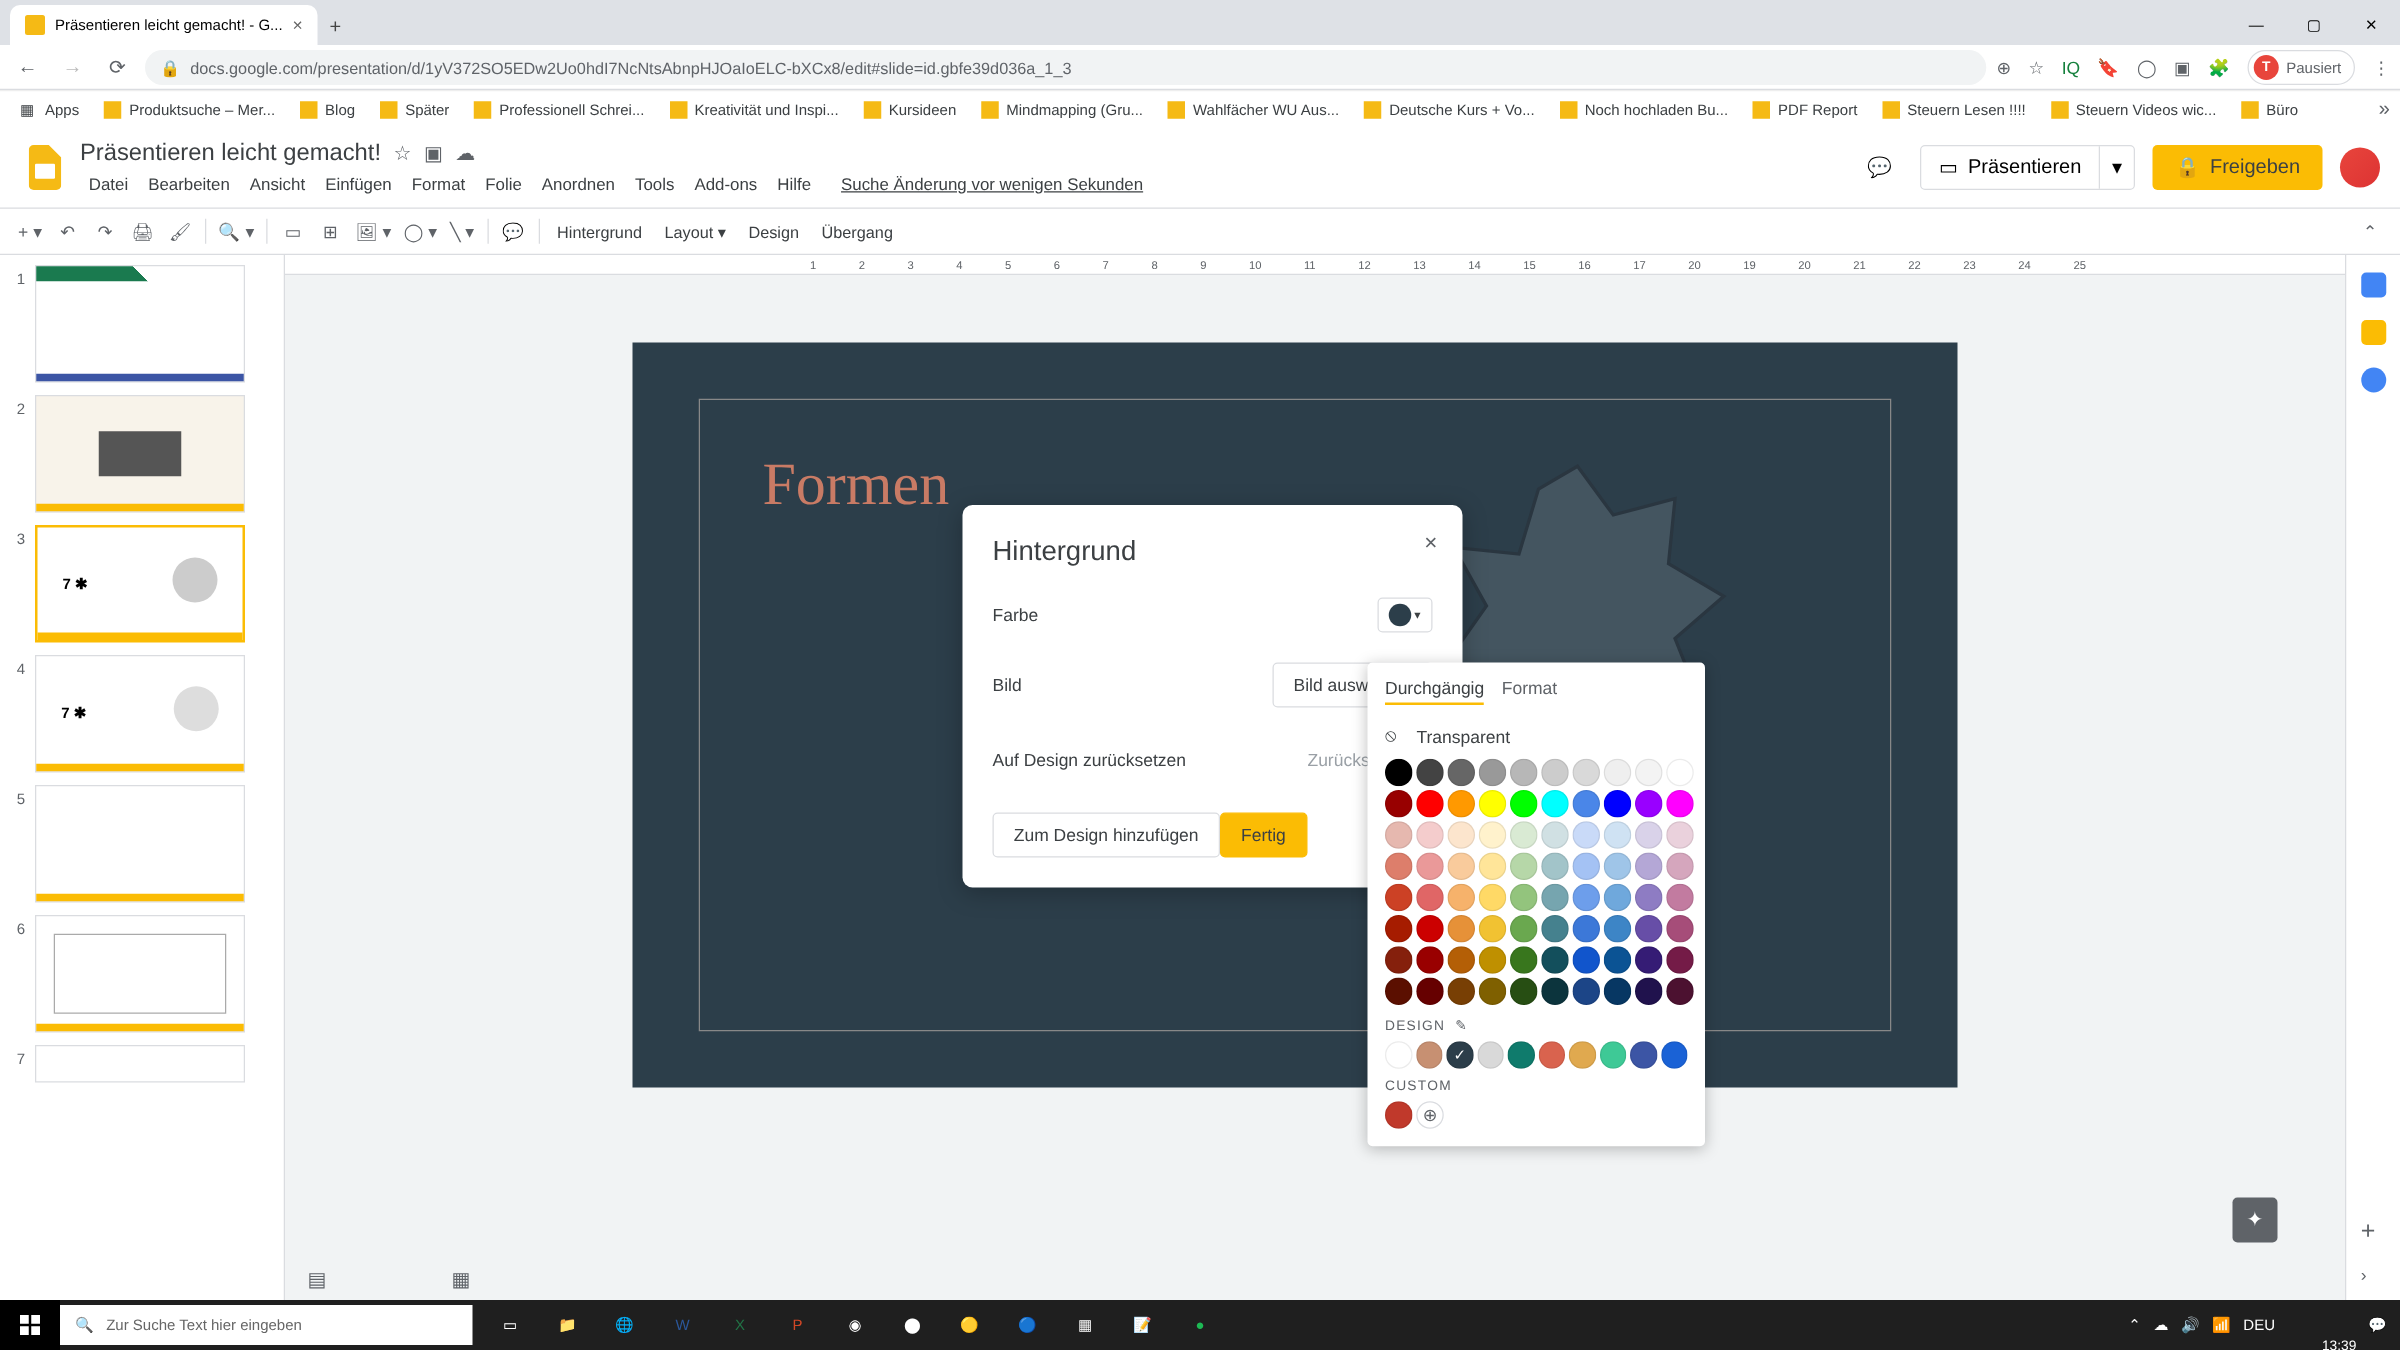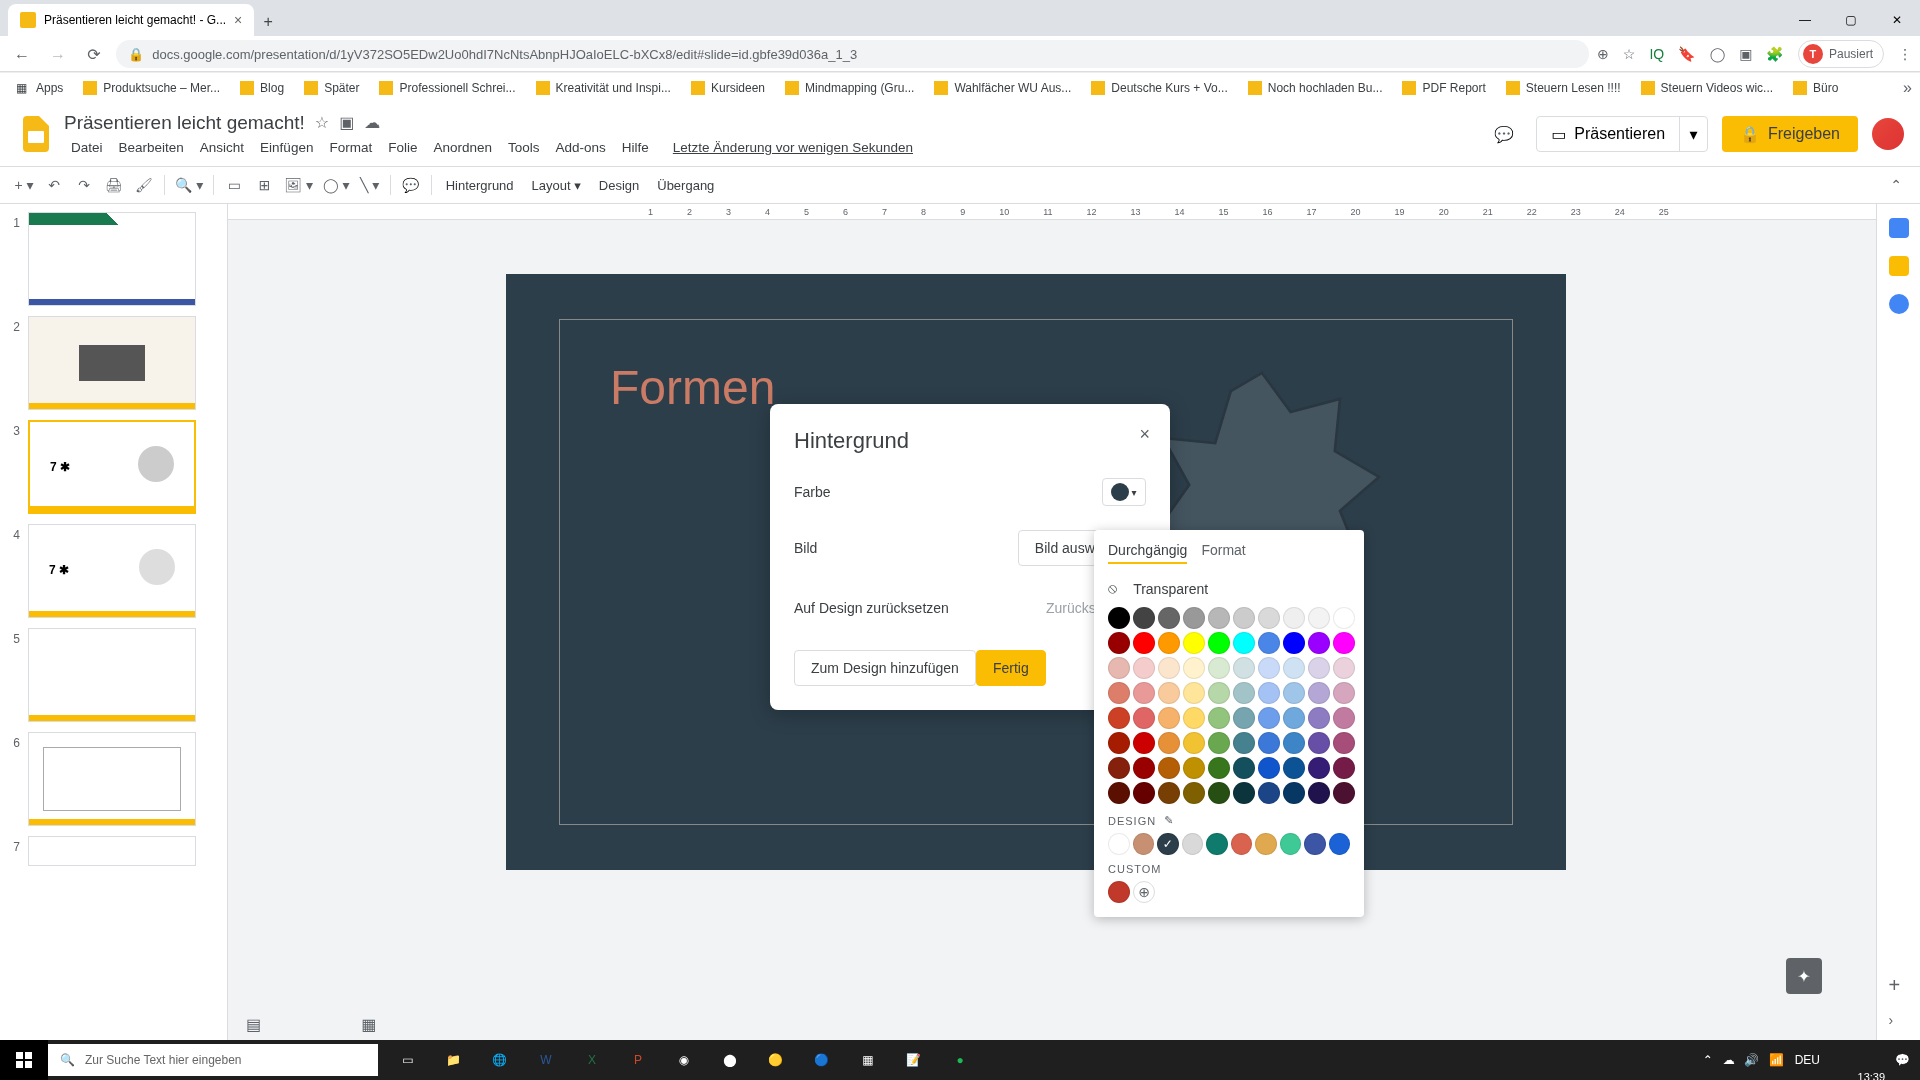--- a/index.html
+++ b/index.html
@@ -58,21 +58,21 @@
 .slide-panel { width: 228px; border-right: 1px solid #dadce0; overflow-y: auto; padding: 8px 8px 8px 4px; position: relative; }
 .thumb-row { display: flex; gap: 8px; margin-bottom: 10px; align-items: flex-start; }
 .thumb-num { width: 16px; text-align: right; font-size: 12px; color: #5f6368; padding-top: 4px; }
 .thumb { width: 168px; height: 94px; border: 1px solid #dadce0; background: #fff; position: relative; }
 .thumb.selected { border: 2px solid #fbbc04; }
 .thumb-strip { position: absolute; bottom: 0; left: 0; right: 0; height: 6px; background: #fbbc04; }
 .canvas-wrap { flex: 1; background: #f1f3f4; position: relative; overflow: hidden; }
 .ruler-h { height: 16px; background: #fff; border-bottom: 1px solid #dadce0; font-size: 9px; color: #5f6368; display: flex; align-items: center; padding-left: 420px; gap: 34px; }
 .slide-canvas { position: absolute; left: 278px; top: 70px; width: 1060px; height: 596px; background: #2c3e4a; display: flex; align-items: center; justify-content: center; }
 .slide-inner { width: 90%; height: 85%; border: 1px solid #888; background: transparent; position: relative; }
-.formen-text { position: absolute; left: 50px; top: 40px; font-size: 48px; color: #c97b65; font-family: Liberation Sans, sans-serif; }
+.formen-text { position: absolute; left: 50px; top: 40px; font-size: 48px; color: #c97b65; font-family: Liberation Serif, serif; }
 .star-shape { position: absolute; right: 120px; top: 40px; width: 260px; height: 260px; }
 .notes-area { position: absolute; bottom: 0; left: 228px; right: 44px; height: 46px; border-top: 1px solid #dadce0; background: #fff; padding: 10px 14px; font-size: 13px; color: #3c4043; }
 .side-rail { width: 44px; border-left: 1px solid #dadce0; display: flex; flex-direction: column; align-items: center; padding-top: 14px; gap: 18px; }
 .side-rail div { width: 20px; height: 20px; }
 
 
 .dialog { position: absolute; left: 770px; top: 404px; width: 400px; background: #fff; border-radius: 8px; box-shadow: 0 4px 20px rgba(0,0,0,0.25); z-index: 100; padding: 24px; }
 .dlg-title { font-size: 22px; color: #3c4043; margin-bottom: 24px; }
 .dlg-close { position: absolute; top: 20px; right: 20px; color: #5f6368; font-size: 18px; }
 .dlg-row { display: flex; align-items: center; justify-content: space-between; margin-bottom: 24px; font-size: 14px; color: #3c4043; }
@@ -233,21 +233,21 @@
       <span>Datei</span>
       <span>Bearbeiten</span>
       <span>Ansicht</span>
       <span>Einfügen</span>
       <span>Format</span>
       <span>Folie</span>
       <span>Anordnen</span>
       <span>Tools</span>
       <span>Add-ons</span>
       <span>Hilfe</span>
-      <span class="last-edit">Letzte Änderung vor wenigen Sekunden</span>
+      <span class="last-edit">Suche Änderung vor wenigen Sekunden</span>
     </div>
   </div>
   <div class="hdr-right">
     <div class="comment-icon">💬</div>
     <div class="present-btn">
       <div class="present-main">
           <span>▭</span>
           <span>Präsentieren</span>
         </div>
       <div class="present-drop">▾</div>

